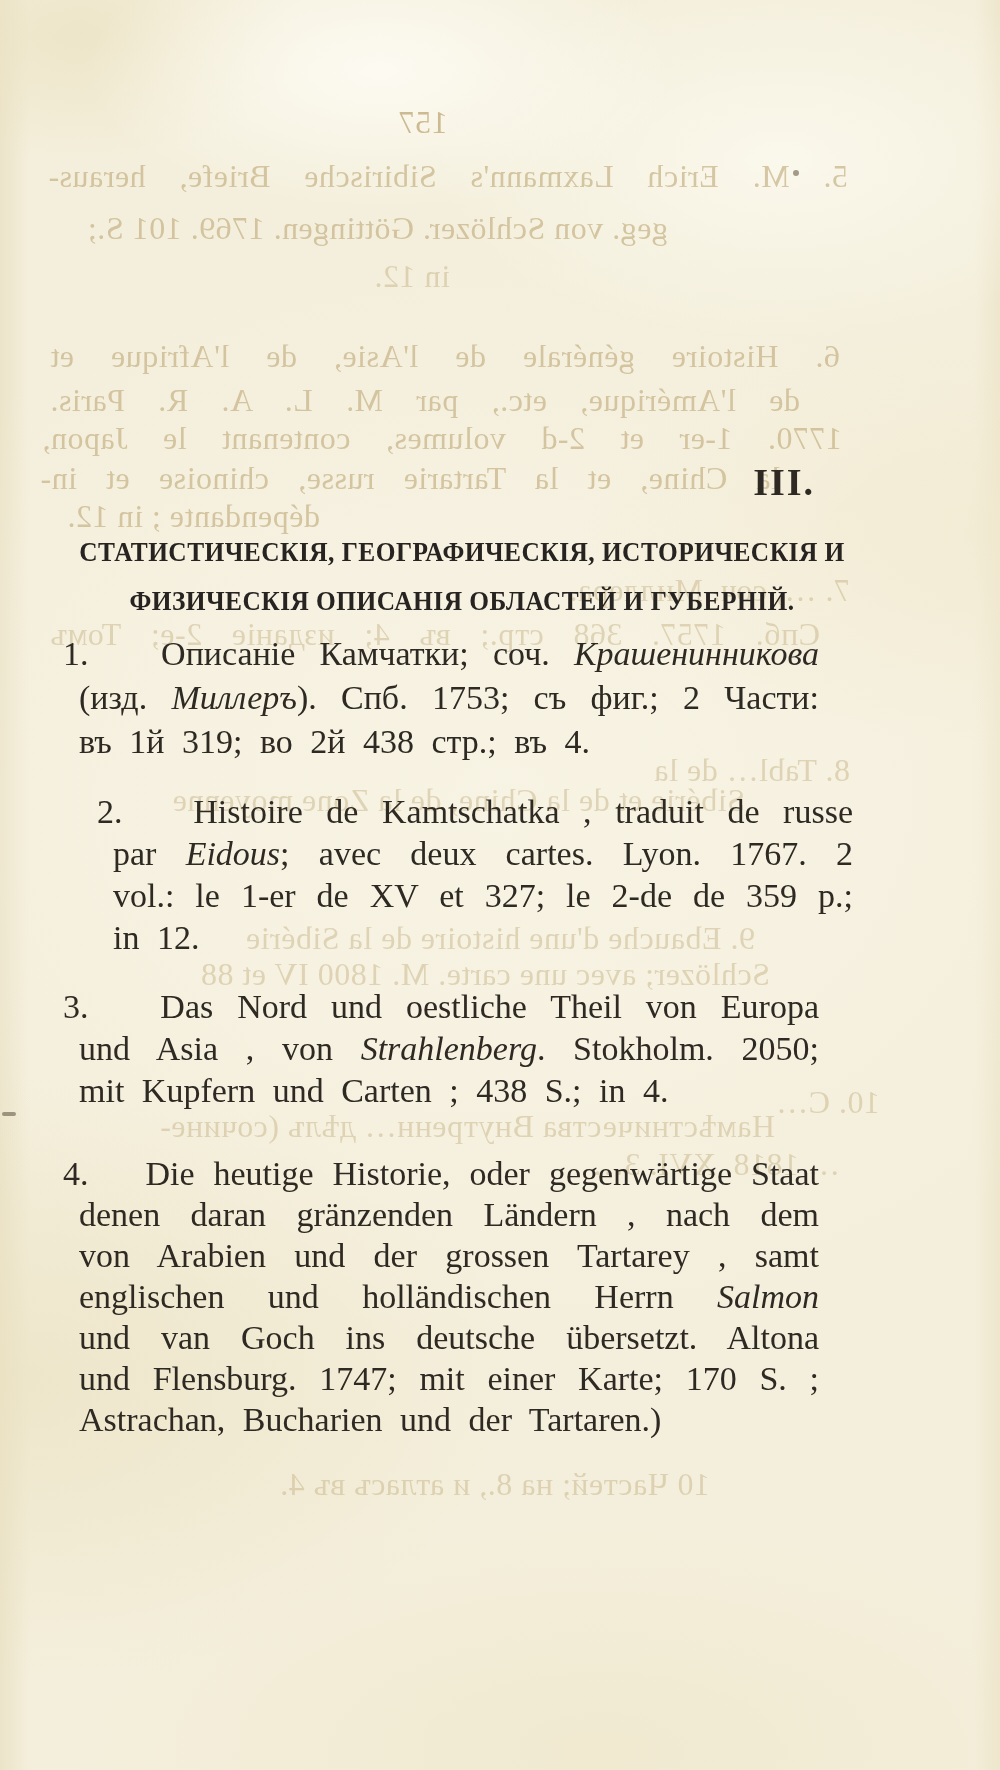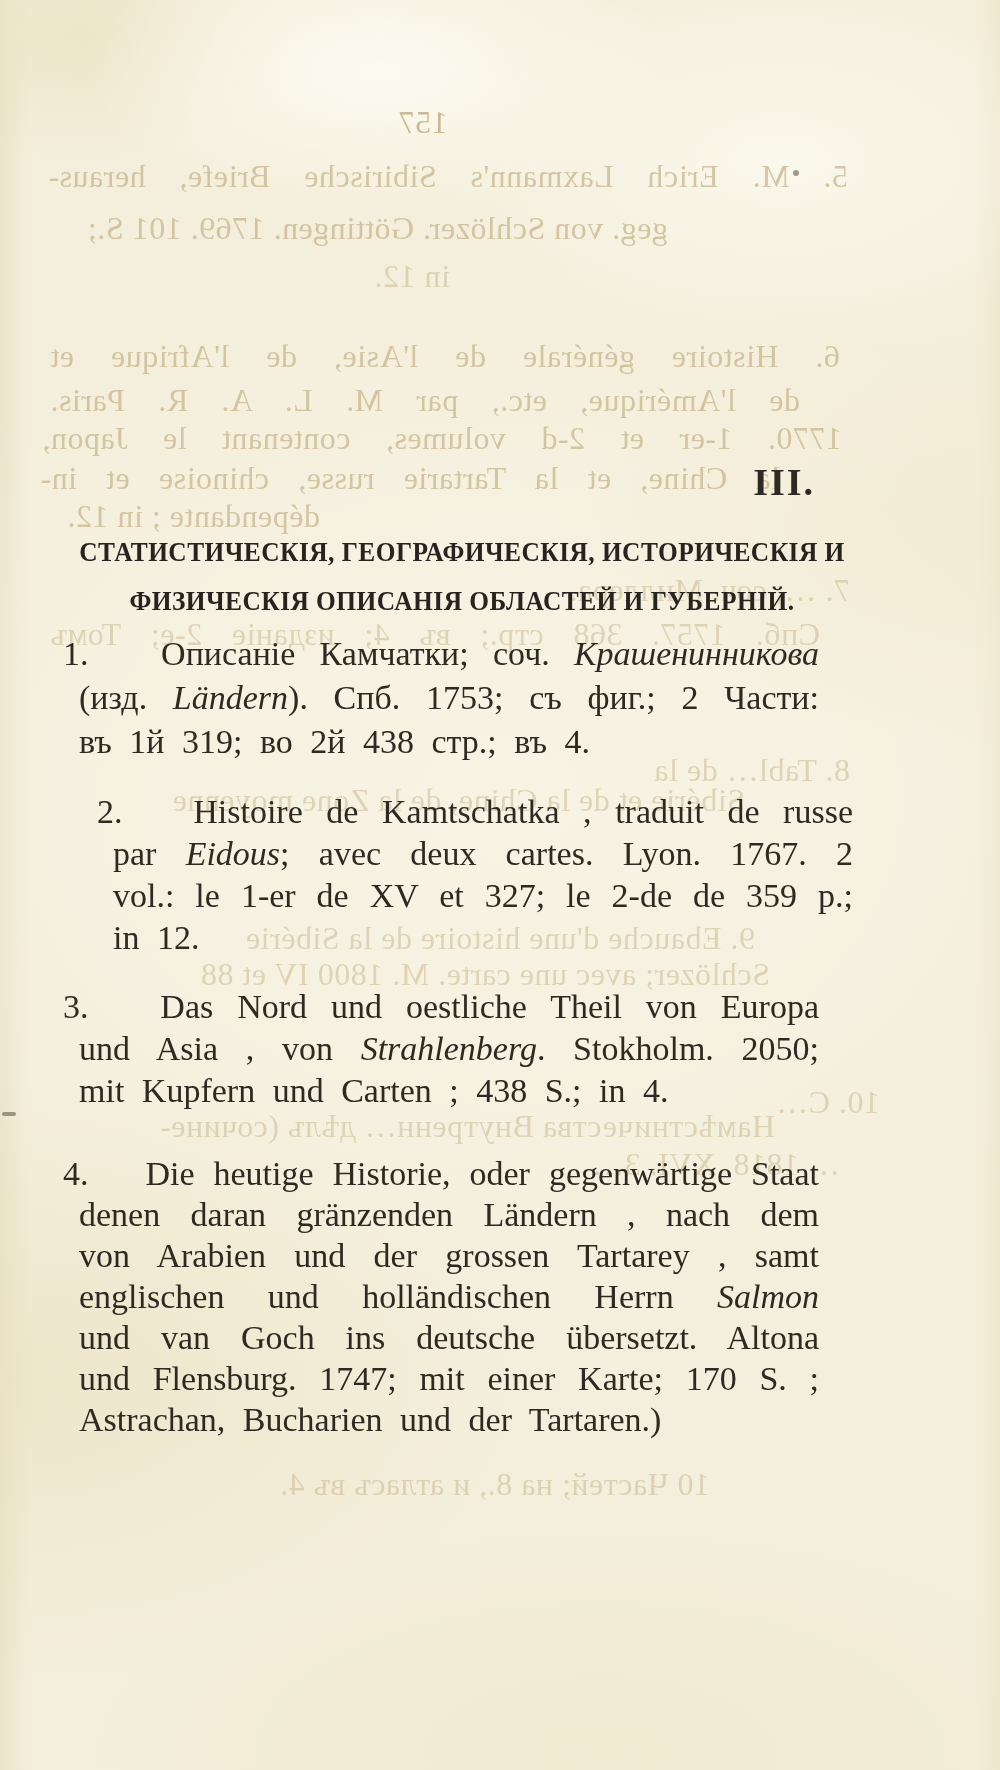--- a/index.html
+++ b/index.html
@@ -93,21 +93,21 @@
 
   <div class="section-num">III.</div>
 
   <div class="heading">
     <div class="hl">СТАТИСТИЧЕСКІЯ, ГЕОГРАФИЧЕСКІЯ, ИСТОРИЧЕСКІЯ И</div>
     <div class="hl">ФИЗИЧЕСКІЯ ОПИСАНІЯ ОБЛАСТЕЙ И ГУБЕРНІЙ.</div>
   </div>
 
   <div class="entry" id="entry-1">
     <div class="line j"><span>1.&nbsp;&nbsp; Описаніе Камчатки; соч. </span><i>Крашенинникова</i><span></span></div>
-    <div class="line j c"><span>(изд. </span><i>Ländern</i><span>). Спб. 1753; съ фиг.; 2 Части:</span></div>
+    <div class="line j c"><span>(изд. </span><i>Миллеръ</i><span>). Спб. 1753; съ фиг.; 2 Части:</span></div>
     <div class="line last c"><span>въ 1й 319; во 2й 438 стр.; въ 4.</span><i></i><span></span></div>
   </div>
 
   <div class="entry" id="entry-2">
     <div class="line j"><span>2.&nbsp;&nbsp; Histoire de Kamtschatka , traduit de russe</span><i></i><span></span></div>
     <div class="line j c"><span>par </span><i>Eidous</i><span>; avec deux cartes. Lyon. 1767. 2</span></div>
     <div class="line j c"><span>vol.: le 1-er de XV et 327; le 2-de de 359 p.;</span><i></i><span></span></div>
     <div class="line last c"><span>in 12.</span><i></i><span></span></div>
   </div>
 

